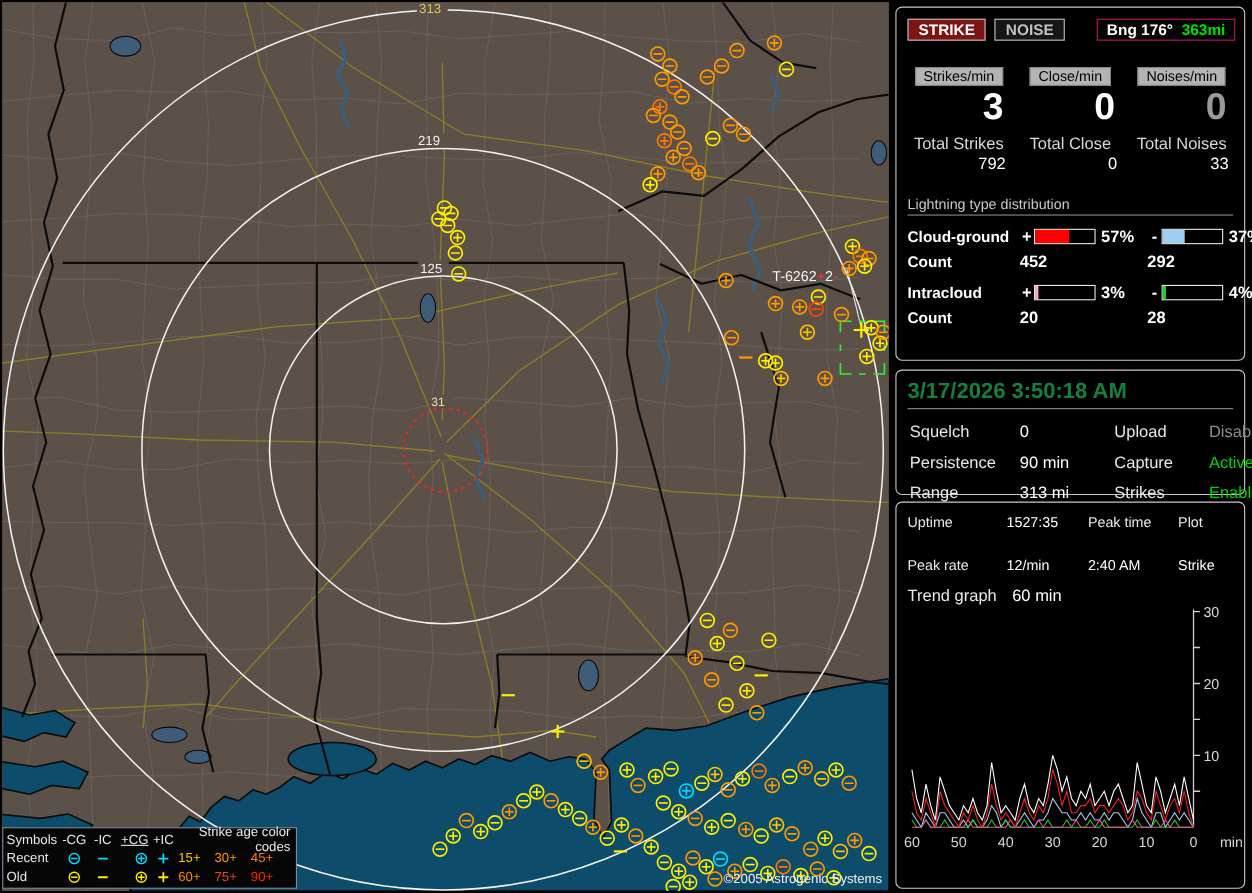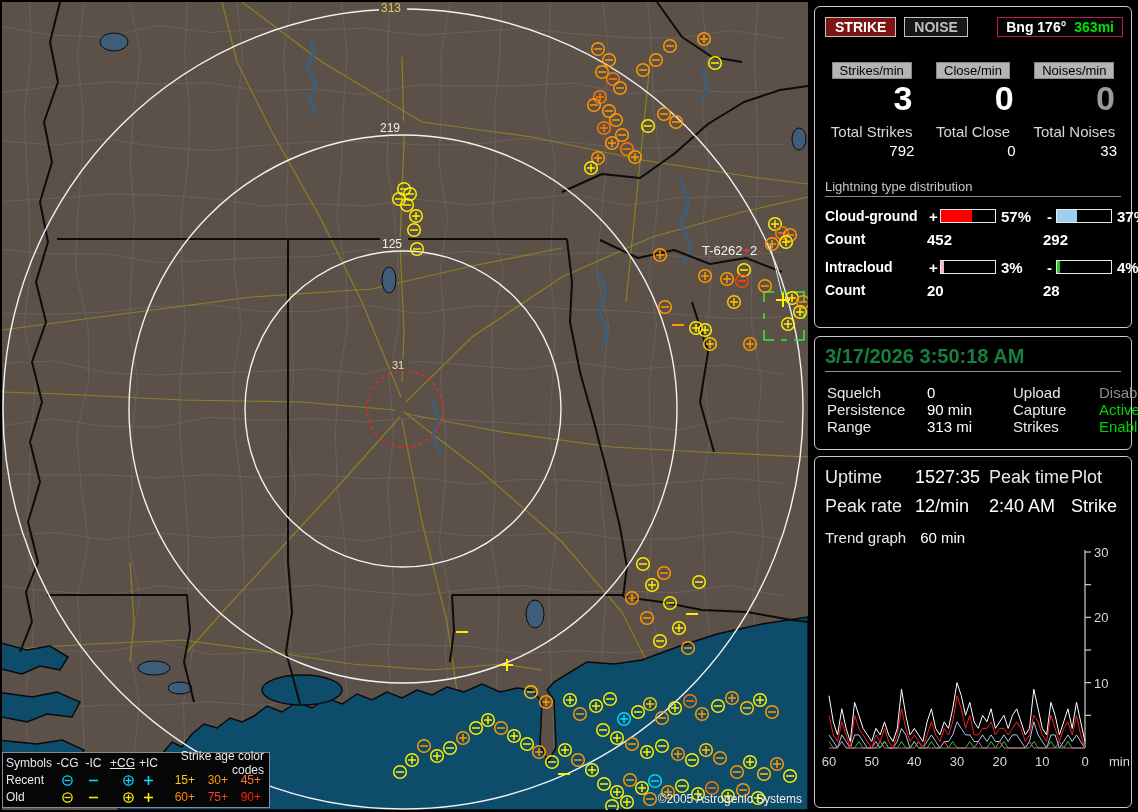--- a/index.html
+++ b/index.html
@@ -6,21 +6,21 @@
     font-family:"Liberation Sans",sans-serif;}
   .map{position:absolute;left:2px;top:2px;width:806px;height:808px;background:#5c5149;}
   .map svg.geo{position:absolute;left:0;top:0;}
   .copyright{position:absolute;right:6px;bottom:4px;color:#f0f0f0;font-size:12px;}
   
   .legend{position:absolute;left:0px;bottom:2px;width:260px;background:#060606;
     border:1px solid #7e8ea0;color:#e8e8e8;font-size:12px;padding:1px 3px 2px 3px;}
   .lrow{display:flex;align-items:center;height:17px;}
   .lc0{width:48px;} .lcs{width:27px;text-align:center;} .lcs2{width:25px;text-align:center;}
   .lcs3{width:29px;text-align:right;text-decoration:underline;} .lcs4{width:27px;text-align:center;}
-  .lage{width:33px;text-align:right;} .lagetitle{flex:1;text-align:right;padding-right:2px;}
+  .lage{width:33px;} .lagetitle{flex:1;text-align:right;padding-right:2px;}
   .lrow svg{vertical-align:middle;}
   
   .panel{position:absolute;left:810px;top:0;width:328px;height:812px;background:#000;font-size:15px;color:#e8e8e8;}
   .pbox{position:absolute;left:4px;right:6px;background:#000;border:1px solid #c8c8c8;border-radius:6px;}
   #pbox1{top:6px;height:320px;}
   #pbox2{top:336px;height:112px;}
   #pbox3{top:456px;height:350px;}
   .toprow{display:flex;align-items:center;margin:10px 8px 0 10px;}
   .btn{font-weight:bold;font-size:14px;padding:1px 9px;border:1px solid #c0c0c0;margin-right:8px;}
   .strike-btn{background:#7d1414;color:#fff;}
@@ -41,24 +41,24 @@
   .dname{font-weight:bold;color:#fff;font-size:14px;}
   .dsign{color:#fff;font-weight:bold;text-align:center;}
   .dbar{height:12px;border:1px solid #e8e8e8;background:#000;}
   .dbar i{display:block;height:100%;}
   .dpct{font-weight:bold;color:#fff;font-size:15px;padding-left:5px;}
   .crow{display:grid;grid-template-columns:102px 116px auto;margin-top:6px;}
   .crow b{color:#fff;font-size:14px;}
   .crow .cv{font-weight:bold;color:#fff;font-size:15px;}
   .date{color:#15803d;font-weight:bold;font-size:20px;margin:8px 10px 0 10px;
     border-bottom:1px solid #909090;padding-bottom:3px;}
-  .status{display:grid;grid-template-columns:100px 86px 86px auto;row-gap:0;margin:12px 10px 0 12px;font-size:15px;}
+  .status{display:grid;grid-template-columns:100px 86px 86px auto;row-gap:11px;margin:12px 10px 0 12px;font-size:15px;}
   .status .lab{color:#e8e8e8;} .status .val{color:#fff;}
   .gray{color:#8f8f8f!important;} .green{color:#00d400!important;}
-  .stats{display:grid;grid-template-columns:90px 74px 82px auto;row-gap:8px;margin:10px 8px 0 10px;font-size:18px;}
+  .stats{display:grid;grid-template-columns:90px 74px 82px auto;row-gap:24px;margin:10px 8px 0 10px;font-size:13px;}
   .stats .val{color:#fff;}
   .trendrow{margin:12px 8px 0 10px;display:flex;font-size:15px;}
   .trendrow .val{color:#fff;margin-left:14px;}
   #trend{display:block;margin:0 auto;}
 </style>
 </head>
 <body>
 
 <div class="map">
   <svg class="geo" width="806" height="808" viewBox="0 0 806 808">

